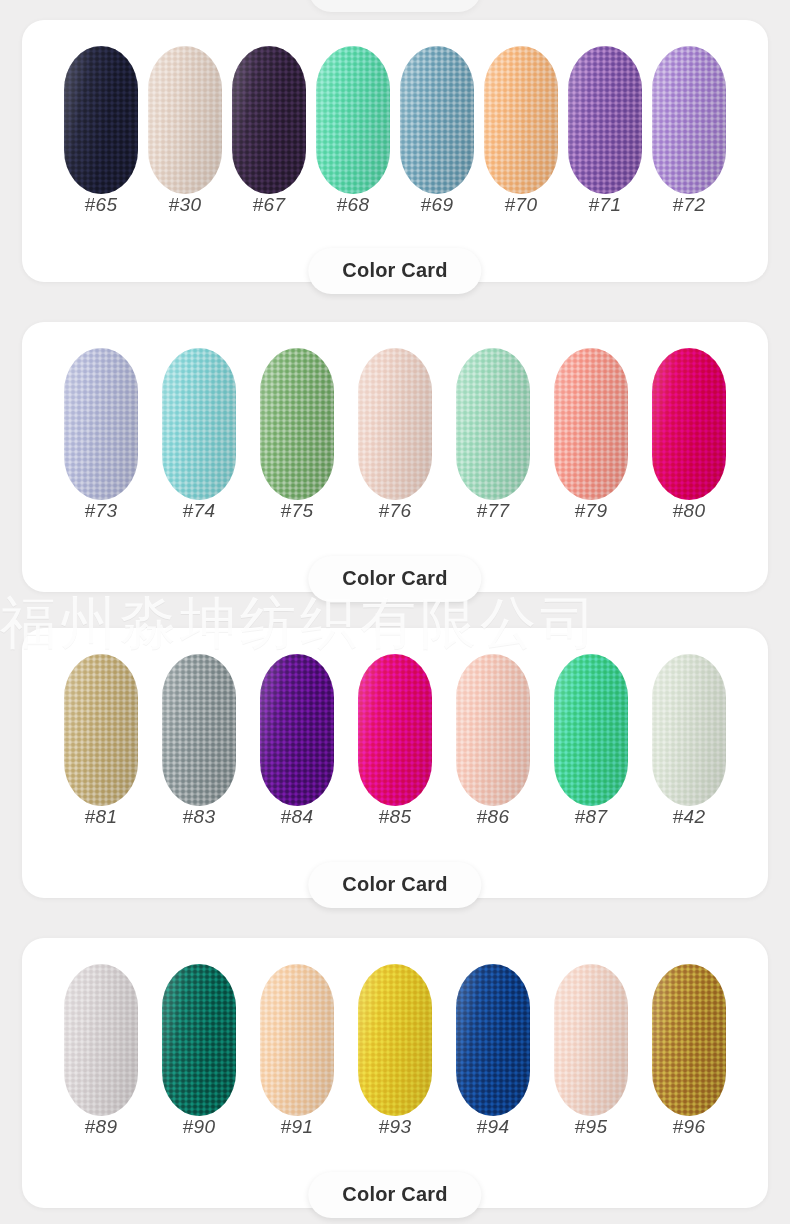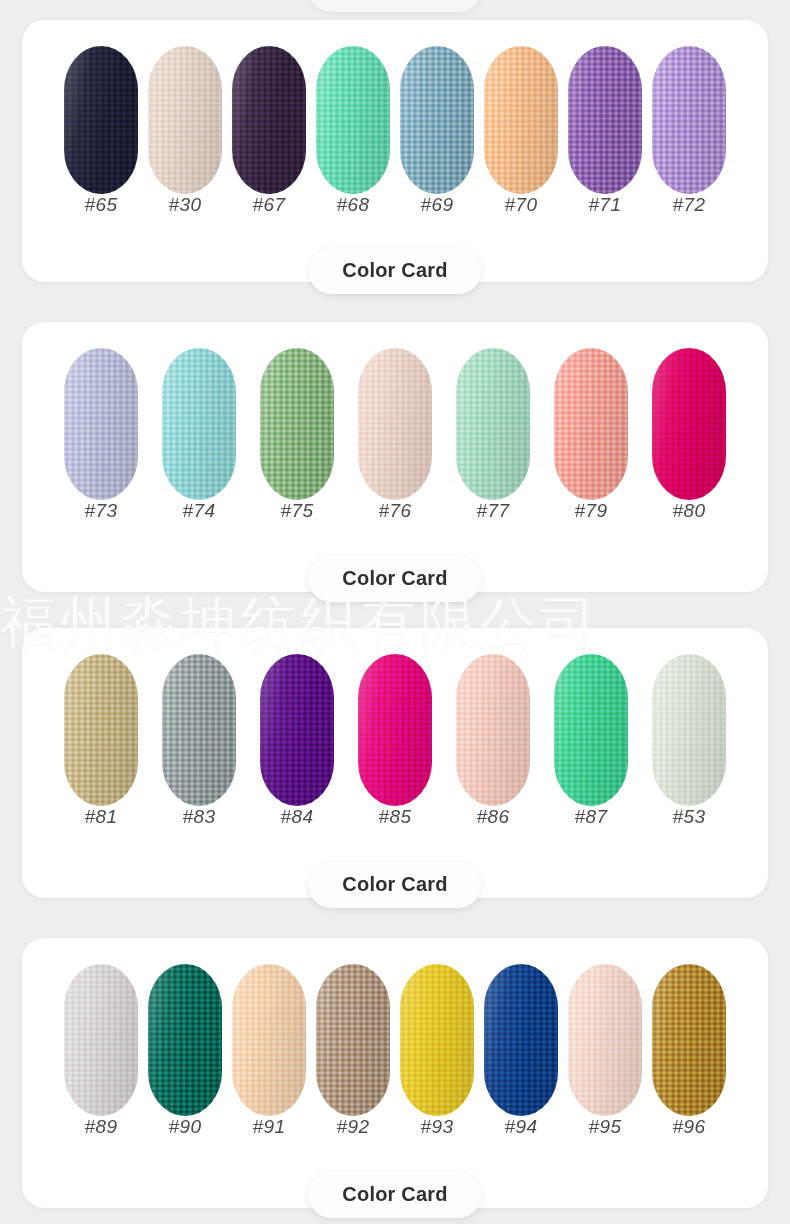--- a/index.html
+++ b/index.html
@@ -217,41 +217,37 @@
           <div class="swatch-cell">
             <div class="swatch" style="height: 152px; background-color: rgb(246, 205, 192);"></div>
             <div class="swatch-label">#86</div>
           </div>
           <div class="swatch-cell">
             <div class="swatch" style="height: 152px; background-color: rgb(66, 211, 150);"></div>
             <div class="swatch-label">#87</div>
           </div>
           <div class="swatch-cell">
             <div class="swatch" style="height: 152px; background-color: rgb(221, 229, 216);"></div>
-            <div class="swatch-label">#53</div>
+            <div class="swatch-label">#42</div>
           </div>
         </div>
       </div>
       <div class="card" style="top: 938px; height: 270px;">
         <div class="card-inner">
           <div class="swatch-cell">
             <div class="swatch" style="height: 152px; background-color: rgb(220, 215, 216);"></div>
             <div class="swatch-label">#89</div>
           </div>
           <div class="swatch-cell">
             <div class="swatch" style="height: 152px; background-color: rgb(11, 109, 92);"></div>
             <div class="swatch-label">#90</div>
           </div>
           <div class="swatch-cell">
             <div class="swatch" style="height: 152px; background-color: rgb(246, 211, 176);"></div>
             <div class="swatch-label">#91</div>
-          </div>
-          <div class="swatch-cell">
-            <div class="swatch" style="height: 152px; background-color: rgb(180, 154, 131);"></div>
-            <div class="swatch-label">#92</div>
           </div>
           <div class="swatch-cell">
             <div class="swatch" style="height: 152px; background-color: rgb(231, 202, 43);"></div>
             <div class="swatch-label">#93</div>
           </div>
           <div class="swatch-cell">
             <div class="swatch" style="height: 152px; background-color: rgb(16, 65, 139);"></div>
             <div class="swatch-label">#94</div>
           </div>
           <div class="swatch-cell">

